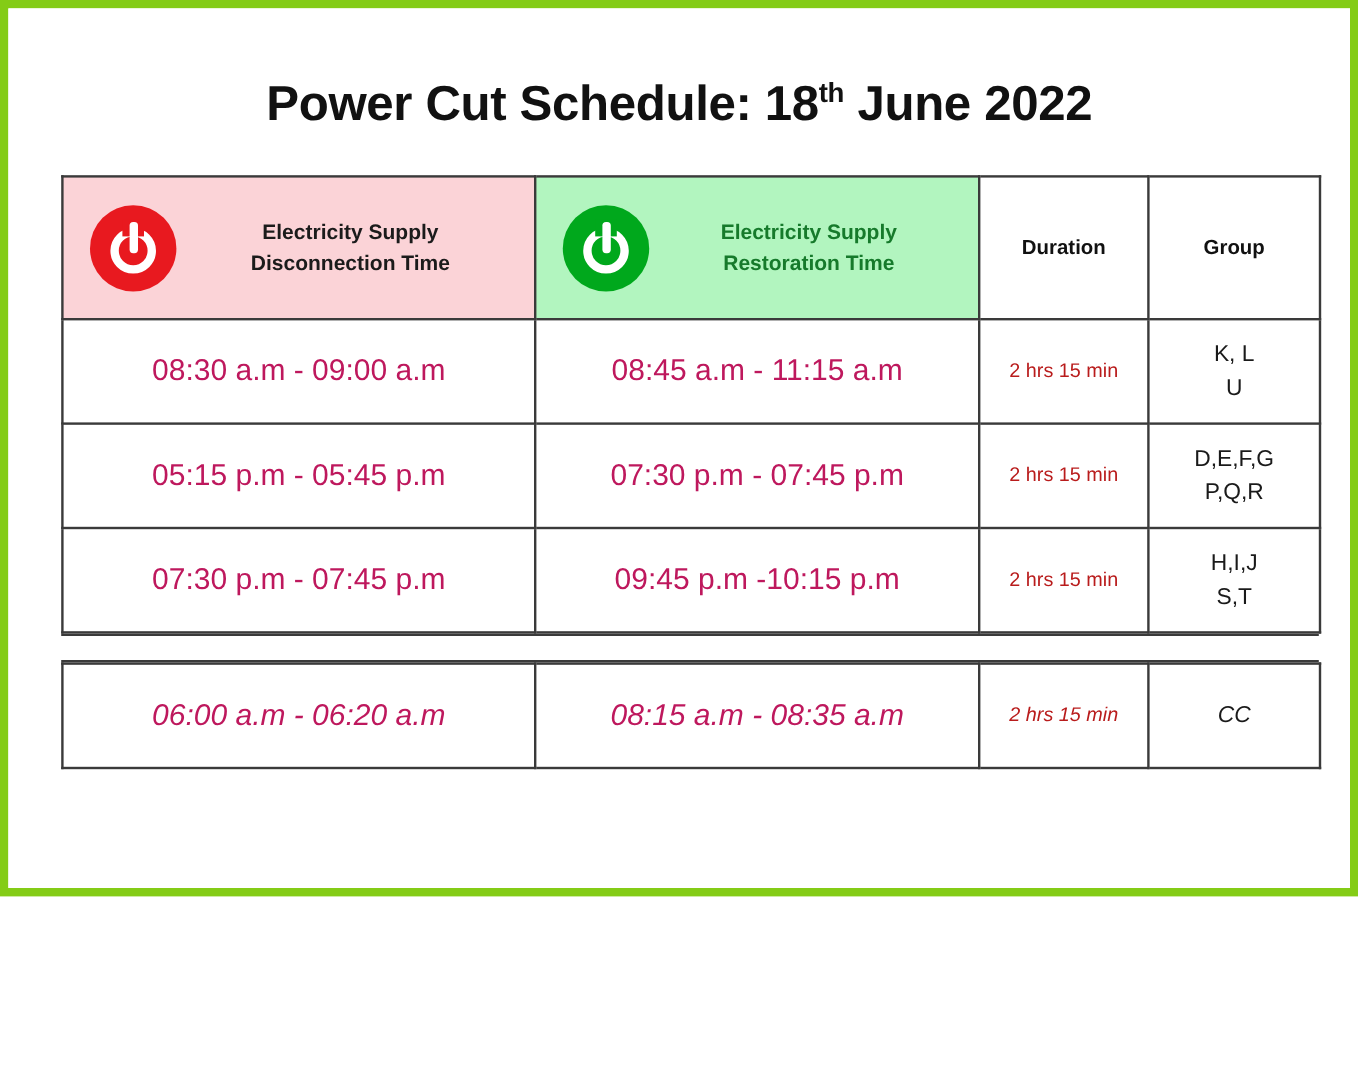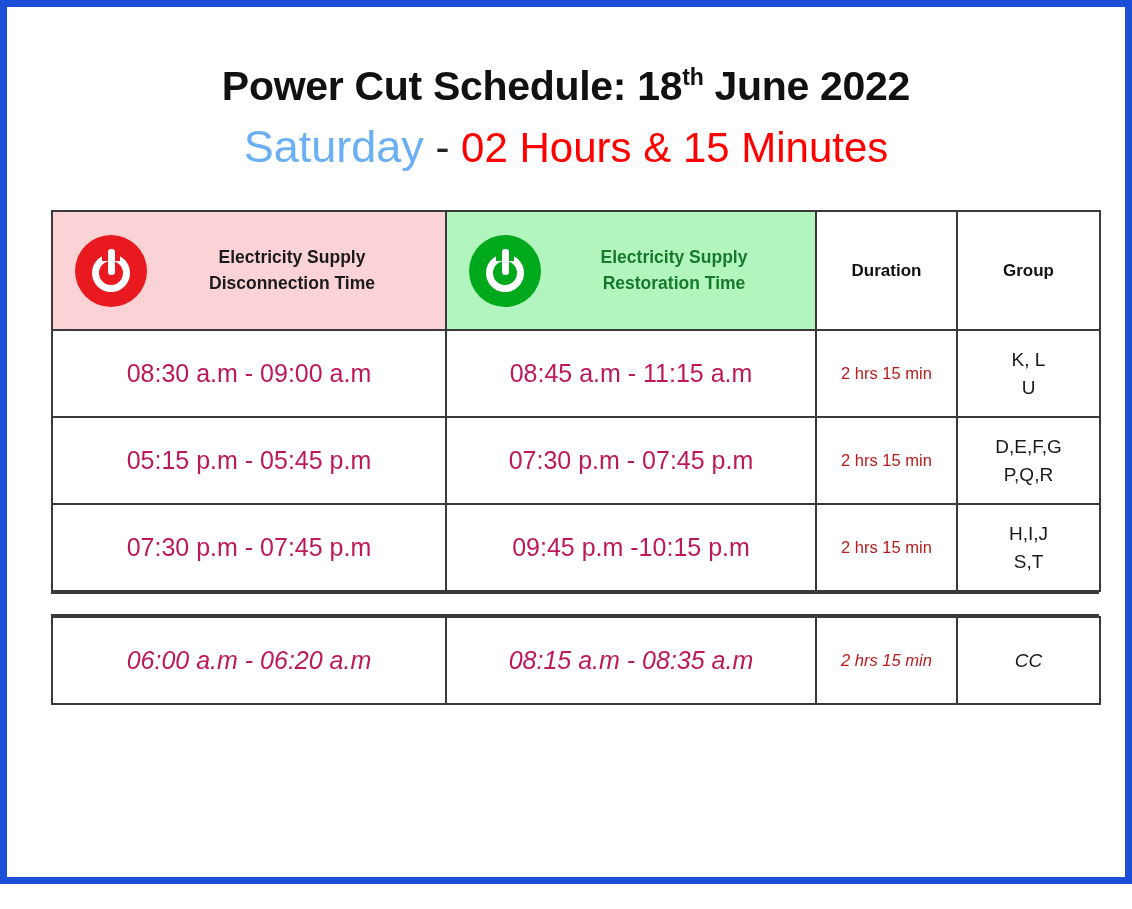--- a/index.html
+++ b/index.html
@@ -9,23 +9,23 @@
   }
   body {
     width: 1132px;
     height: 909px;
     font-family: "Liberation Sans", sans-serif;
     overflow: hidden;
   }
   .page {
     position: relative;
     width: 1132px;
-    height: 884px;
+    height: 747px;
     box-sizing: border-box;
-    border: 7px solid #1d4ed8;
+    border: 7px solid #84cc16;
     background: #ffffff;
   }
   .inner {
     position: absolute;
     left: 0; top: 0; right: 0; bottom: 0;
     border: 4px solid #ffffff;
     box-sizing: border-box;
     padding: 30px 40px 20px 40px;
   }
 
@@ -212,23 +212,20 @@
 </head>
 <body>
 
 <div class="page">
   <div class="inner">
 
     <div class="title-1">
       <span>Power Cut Schedule: </span><span>18</span><span class="sup">th</span><span> June 2022</span>
     </div>
 
-    <div class="title-2">
-      <span class="day">Saturday</span><span class="dash"> - </span><span class="dur">02 Hours &amp; 15 Minutes</span>
-    </div>
 
     <div class="table-wrap">
       <table class="sched">
         <colgroup>
           <col class="c1">
             <col class="c2">
             <col class="c3">
             <col class="c4">
         </colgroup>
         <thead>

